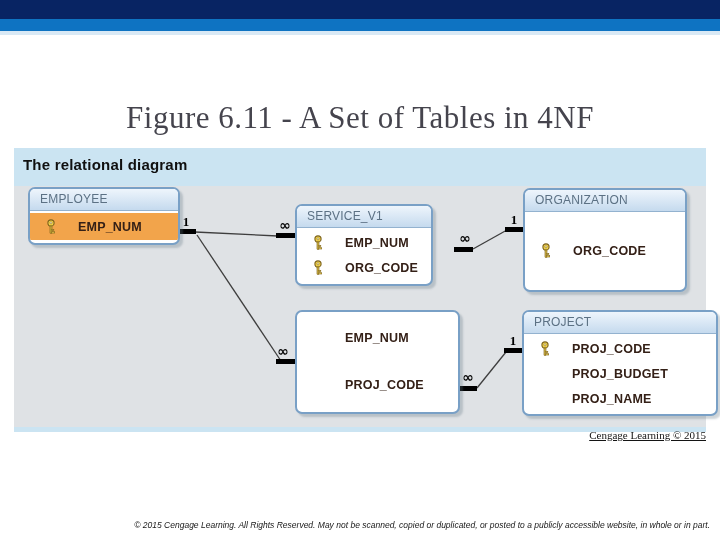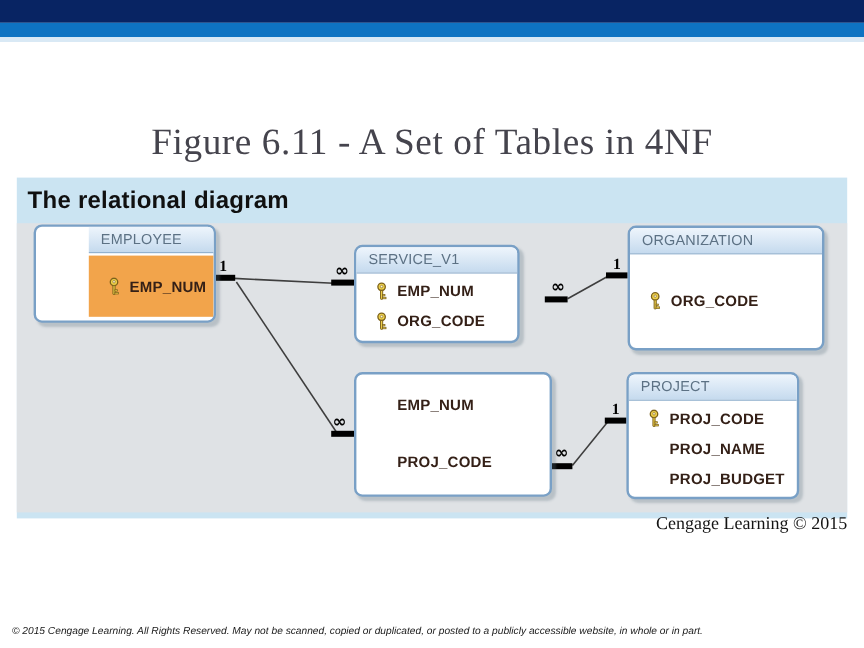--- a/index.html
+++ b/index.html
@@ -21,21 +21,21 @@
     color:#45444d; letter-spacing:0.5px;margin-top:44px;
   }
 
   
   .panel {
     position:absolute; left:14px; top:148px; width:692px; height:284px;
     background:#cbe4f2;
   }
   .panel-heading {
     position:absolute; left:0; top:0; width:692px; height:38px;
-    font-size:20px; font-weight:bold; color:#101010;
+    font-size:15px; font-weight:bold; color:#101010;
     padding:8px 0 0 9px; letter-spacing:0.2px;
   }
   .canvas {
     position:absolute; left:0; top:38px; width:692px; height:241px;
     background:#dfe2e5;
   }
   .wires { position:absolute; left:0; top:0; pointer-events:none; }
   .wires .card { font-family:"Liberation Serif", serif; font-size:13px; font-weight:bold; fill:#000; }
   .wires .inf  { font-family:"DejaVu Sans", sans-serif; font-size:14px; font-weight:bold; fill:#000; }
 
@@ -44,32 +44,32 @@
     position:absolute; border:2px solid #79a0c6; border-radius:7px;
     background:#ffffff; overflow:hidden; display:flex; flex-direction:column;
     box-shadow:3px 3px 2px rgba(95,115,130,0.30), inset 0 0 0 1px #ffffff;
   }
   .tbl-h {
     flex:0 0 22px; background:linear-gradient(#eef5fc,#c5daee);
     border-bottom:1px solid #93b2cf; color:#5c7184; font-size:12px;
     line-height:21px; padding-left:10px; letter-spacing:0.2px;
   }
   .tbl-b { flex:1; display:flex; flex-direction:column; padding:2px 0 3px 0; }
-  .fld { flex:1; display:flex; align-items:center; padding-left:13px; gap:6px;text-align:center; }
+  .fld { flex:1; display:flex; align-items:center; padding-left:13px; gap:20px;text-align:center; }
   .fld.hl { background:#f2a44b; }
   .keyc { width:15px; height:16px; display:inline-flex; align-items:center; justify-content:center; flex:0 0 15px; }
   .fldname { font-size:12.5px; font-weight:bold; color:#342017; letter-spacing:0.2px; }
 
   
   .credit {
     position:absolute; top:429px; right:14px;
-    font-family:"Liberation Serif", serif; font-size:15px; color:#141414;
+    font-family:"Liberation Serif", serif; font-size:11px; color:#141414;text-decoration:underline;
   }
   .footer {
-    position:absolute; left:10px; right:10px; bottom:10px; text-align:left;
+    position:absolute; left:10px; right:10px; bottom:10px; text-align:right;
     font-size:8.5px; font-style:italic; color:#181818;
   }
 </style>
 </head>
 <body>
 
 <div class="slide">
 
   <div class="bar-navy"></div>
   <div class="bar-blue"></div>
@@ -99,21 +99,21 @@
       </g>
       <text class="card" x="172" y="78" text-anchor="middle">1</text>
       <text class="inf" x="271" y="82" text-anchor="middle">∞</text>
       <text class="inf" x="269" y="208" text-anchor="middle">∞</text>
       <text class="inf" x="451" y="95" text-anchor="middle">∞</text>
       <text class="card" x="500" y="76" text-anchor="middle">1</text>
       <text class="inf" x="454" y="234" text-anchor="middle">∞</text>
       <text class="card" x="499" y="197" text-anchor="middle">1</text>
     </svg>
 
-  <div class="tbl" style="left: 14px; top: 39px; width: 152px; height: 82px; padding-left: 44px;">
+  <div class="tbl" style="left: 14px; top: 39px; width: 152px; height: 58px;">
         <div class="tbl-h">EMPLOYEE</div>
         <div class="tbl-b">
           <div class="fld hl">
             <span class="keyc">
               <svg width="12" height="16" viewBox="0 0 12 16">
                 <circle cx="6" cy="4" r="3.1" fill="#eed049" stroke="#7c621c" stroke-width="1.1"></circle>
                 <circle cx="6" cy="3.8" r="1.05" fill="#fdf7e0" stroke="#7c621c" stroke-width="0.5"></circle>
                 <rect x="5.1" y="7" width="1.8" height="7.4" rx="0.4" fill="#eed049" stroke="#7c621c" stroke-width="0.8"></rect>
                 <rect x="6.7" y="10.4" width="2.1" height="1.2" fill="#eed049" stroke="#7c621c" stroke-width="0.6"></rect>
                 <rect x="6.7" y="12.7" width="3" height="1.3" fill="#eed049" stroke="#7c621c" stroke-width="0.6"></rect>
@@ -174,42 +174,42 @@
           <div class="fld">
             <span class="keyc"></span>
             <span class="fldname">EMP_NUM</span>
           </div>
           <div class="fld">
             <span class="keyc"></span>
             <span class="fldname">PROJ_CODE</span>
           </div>
         </div>
       </div>
-      <div class="tbl" style="left: 508px; top: 162px; width: 144px; height: 106px;">
+      <div class="tbl" style="left: 508px; top: 162px; width: 196px; height: 106px;">
         <div class="tbl-h">PROJECT</div>
         <div class="tbl-b">
           <div class="fld">
             <span class="keyc">
               <svg width="12" height="16" viewBox="0 0 12 16">
                 <circle cx="6" cy="4" r="3.1" fill="#eed049" stroke="#7c621c" stroke-width="1.1"></circle>
                 <circle cx="6" cy="3.8" r="1.05" fill="#fdf7e0" stroke="#7c621c" stroke-width="0.5"></circle>
                 <rect x="5.1" y="7" width="1.8" height="7.4" rx="0.4" fill="#eed049" stroke="#7c621c" stroke-width="0.8"></rect>
                 <rect x="6.7" y="10.4" width="2.1" height="1.2" fill="#eed049" stroke="#7c621c" stroke-width="0.6"></rect>
                 <rect x="6.7" y="12.7" width="3" height="1.3" fill="#eed049" stroke="#7c621c" stroke-width="0.6"></rect>
               </svg>
             </span>
             <span class="fldname">PROJ_CODE</span>
           </div>
           <div class="fld">
             <span class="keyc"></span>
+            <span class="fldname">PROJ_BUDGET</span>
+          </div>
+          <div class="fld">
+            <span class="keyc"></span>
             <span class="fldname">PROJ_NAME</span>
-          </div>
-          <div class="fld">
-            <span class="keyc"></span>
-            <span class="fldname">PROJ_BUDGET</span>
           </div>
         </div>
       </div>
     </div>
 
   <div class="credit">Cengage Learning © 2015</div>
   <div class="footer">© 2015 Cengage Learning. All Rights Reserved. May not be scanned, copied or duplicated, or posted to a publicly accessible website, in whole or in part.</div>
 
 </div>
 

